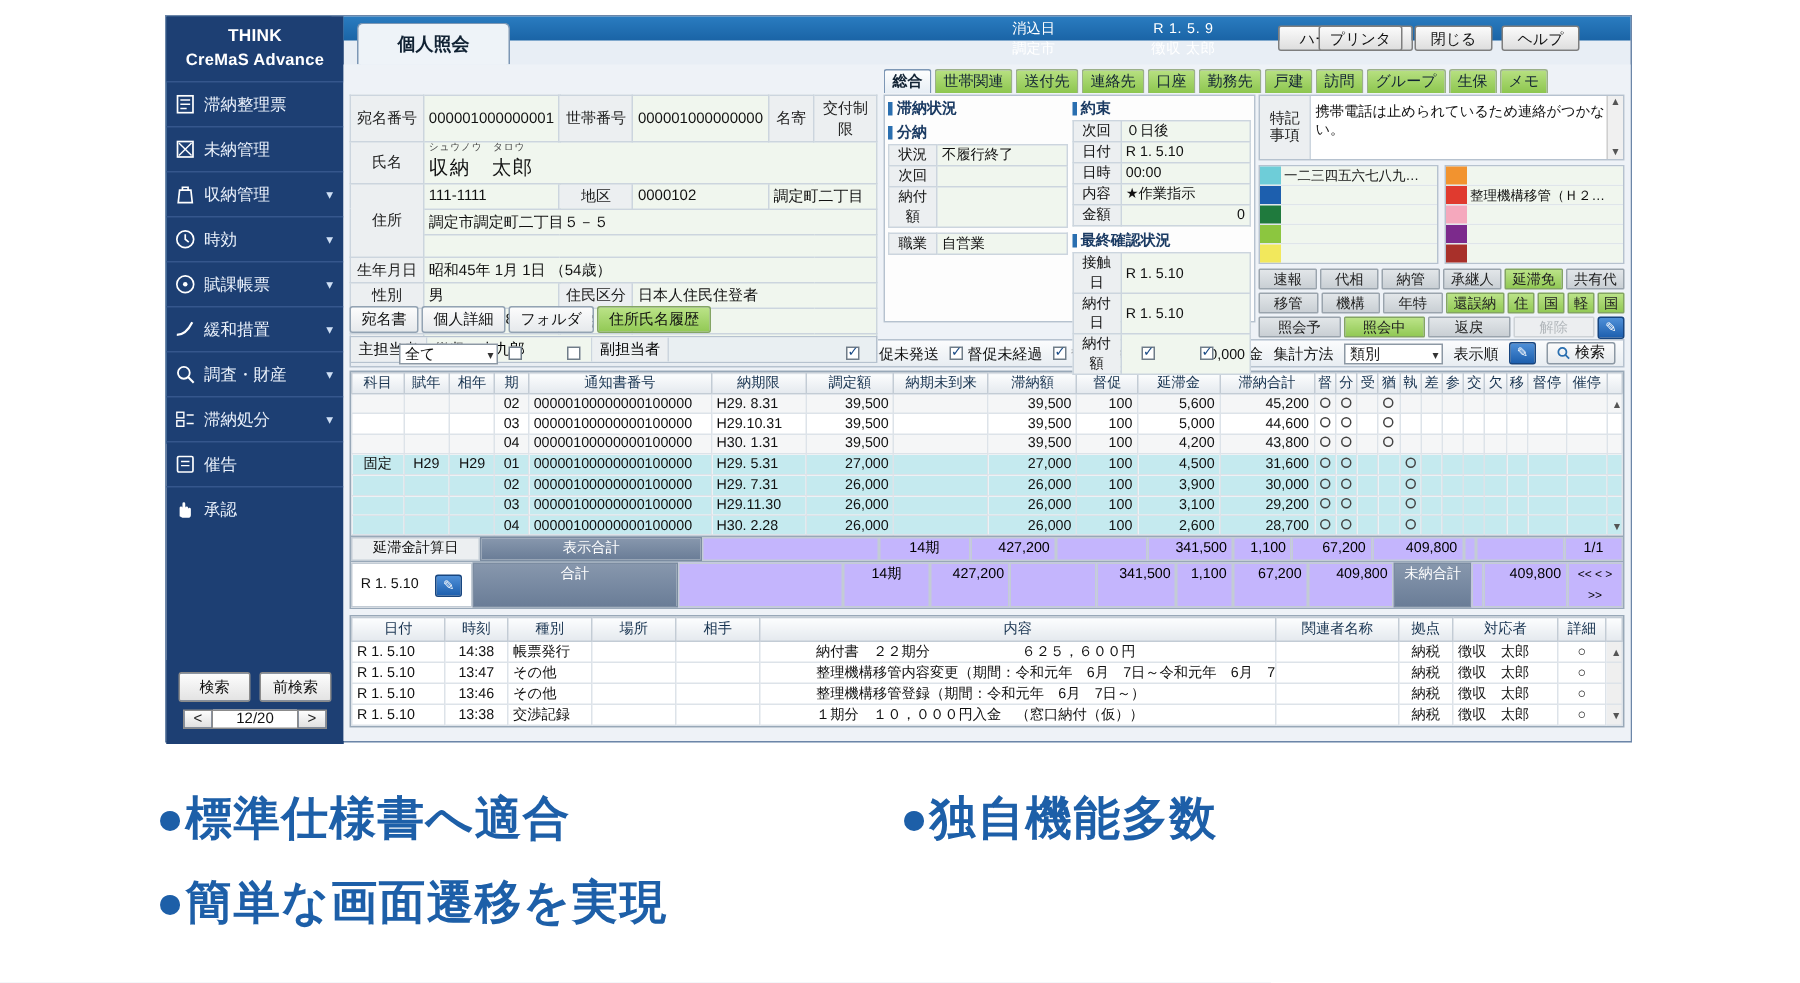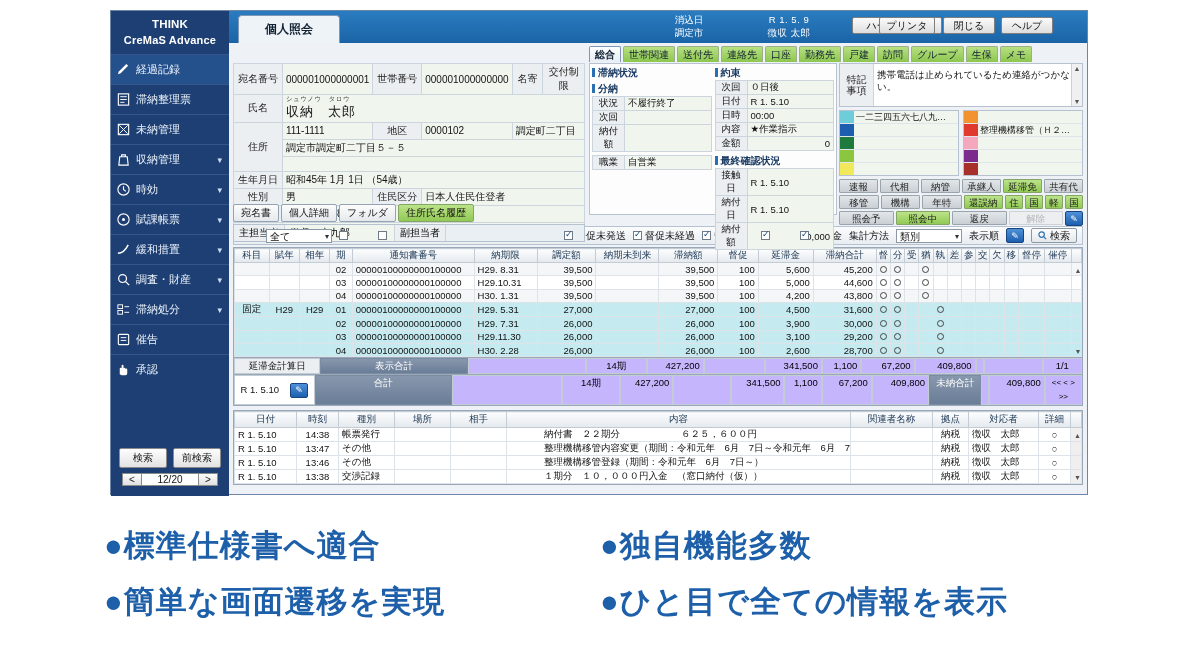--- a/index.html
+++ b/index.html
@@ -61,21 +61,21 @@
     border:1px solid #8b8b8b; font-size:10px; text-align:center; color:#222;
   }
   .pg-val {
     width:56px; background:#fff; border:1px solid #8b8b8b; border-left:none;
     border-right:none; font-size:10px; text-align:center; color:#111;
   }
 
   
   .main { position:absolute; left:118px; top:0; right:0; bottom:0; }
   .titlebar {
-    position:relative; height:32px; background:#1f6fb2;
+    position:relative; height:16px; background:#1f6fb2;
     background:linear-gradient(#2a7cc0,#1a64a6);
   }
   .tabmain {
     position:absolute; left:9px; top:4px; width:102px; height:28px;
     background:#eef3f8; border:1px solid #7d97b5; border-bottom:none;
     border-radius:4px 4px 0 0; color:#123; font-size:12px; font-weight:bold;
     display:flex; align-items:center; justify-content:center;
   }
   .tb-date {
     position:absolute; left:428px; top:3px; color:#fff; font-size:9.5px;
@@ -277,28 +277,20 @@
 
 <div id="app">
   <div id="leftband"></div>
 
   <div class="sidebar">
     <div class="brand">
       <div>THINK</div>
       <div class="b2">CreMaS Advance</div>
     </div>
     <div id="side-items">
-        <div class="side-item active">
-          <span class="side-ico">
-            <svg width="15" height="15" viewBox="0 0 16 16">
-              <path d="M2 13l1-3 8-8 2 2-8 8z" fill="#fff"></path>
-            </svg>
-          </span>
-          <span class="side-label">経過記録</span>
-        </div>
         <div class="side-item">
           <span class="side-ico">
             <svg width="15" height="15" viewBox="0 0 16 16">
               <rect x="2.5" y="2" width="11" height="12" fill="none" stroke="#fff" stroke-width="1.2"></rect>
               <line x1="4.5" y1="5" x2="11.5" y2="5" stroke="#fff"></line>
               <line x1="4.5" y1="8" x2="11.5" y2="8" stroke="#fff"></line>
               <line x1="4.5" y1="11" x2="9" y2="11" stroke="#fff"></line>
             </svg>
           </span>
           <span class="side-label">滞納整理票</span>
@@ -1089,14 +1081,13 @@
       </div>
 
     </div>
   </div>
 </div>
 
 <div class="promo">
   <div class="promo-item p1">●標準仕様書へ適合</div>
   <div class="promo-item p2">●独自機能多数</div>
   <div class="promo-item p3">●簡単な画面遷移を実現</div>
-  <div class="promo-item p4">●ひと目で全ての情報を表示</div>
 </div>
 
 </body></html>

